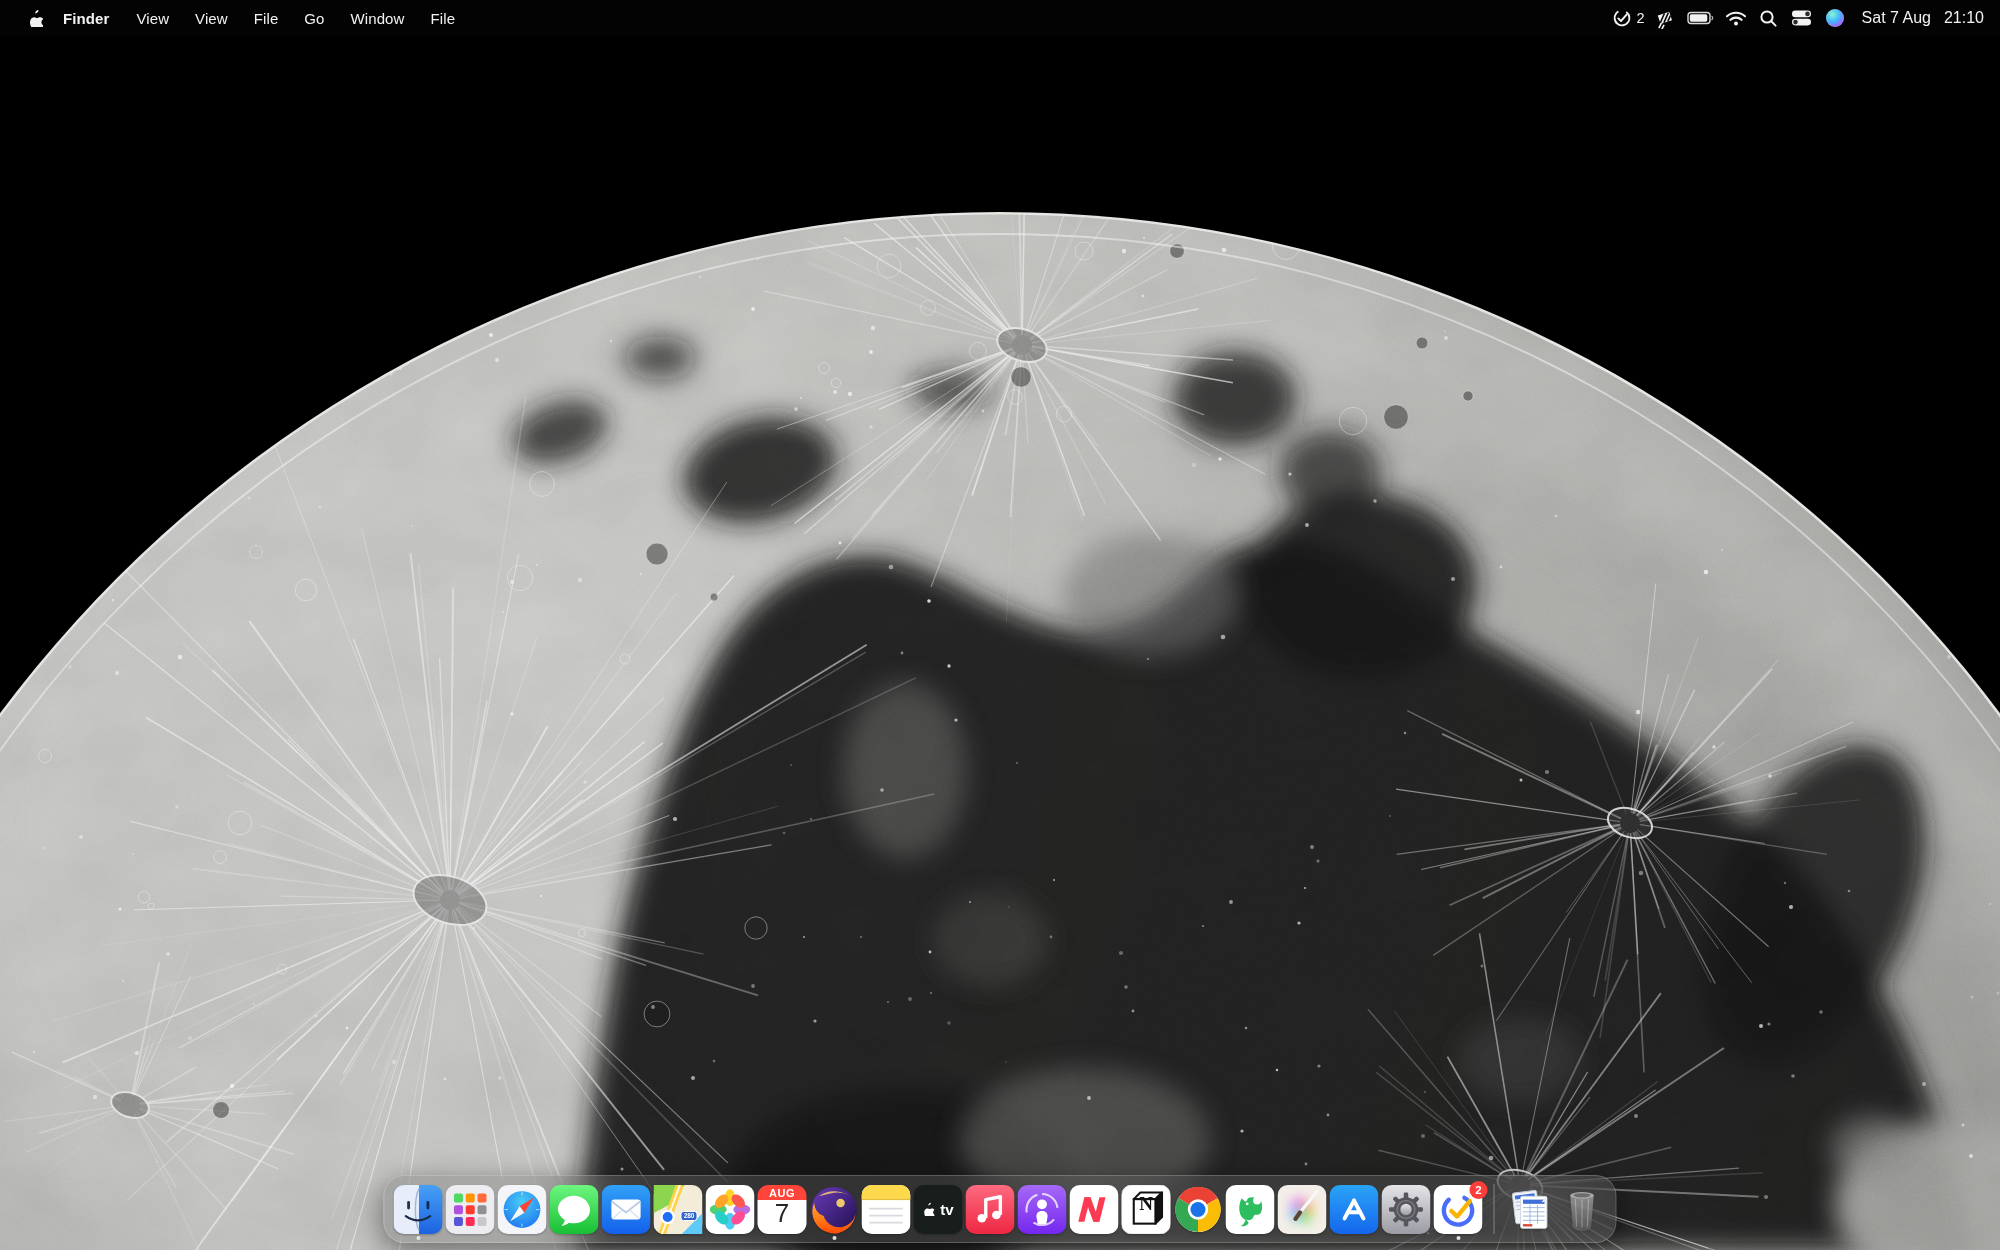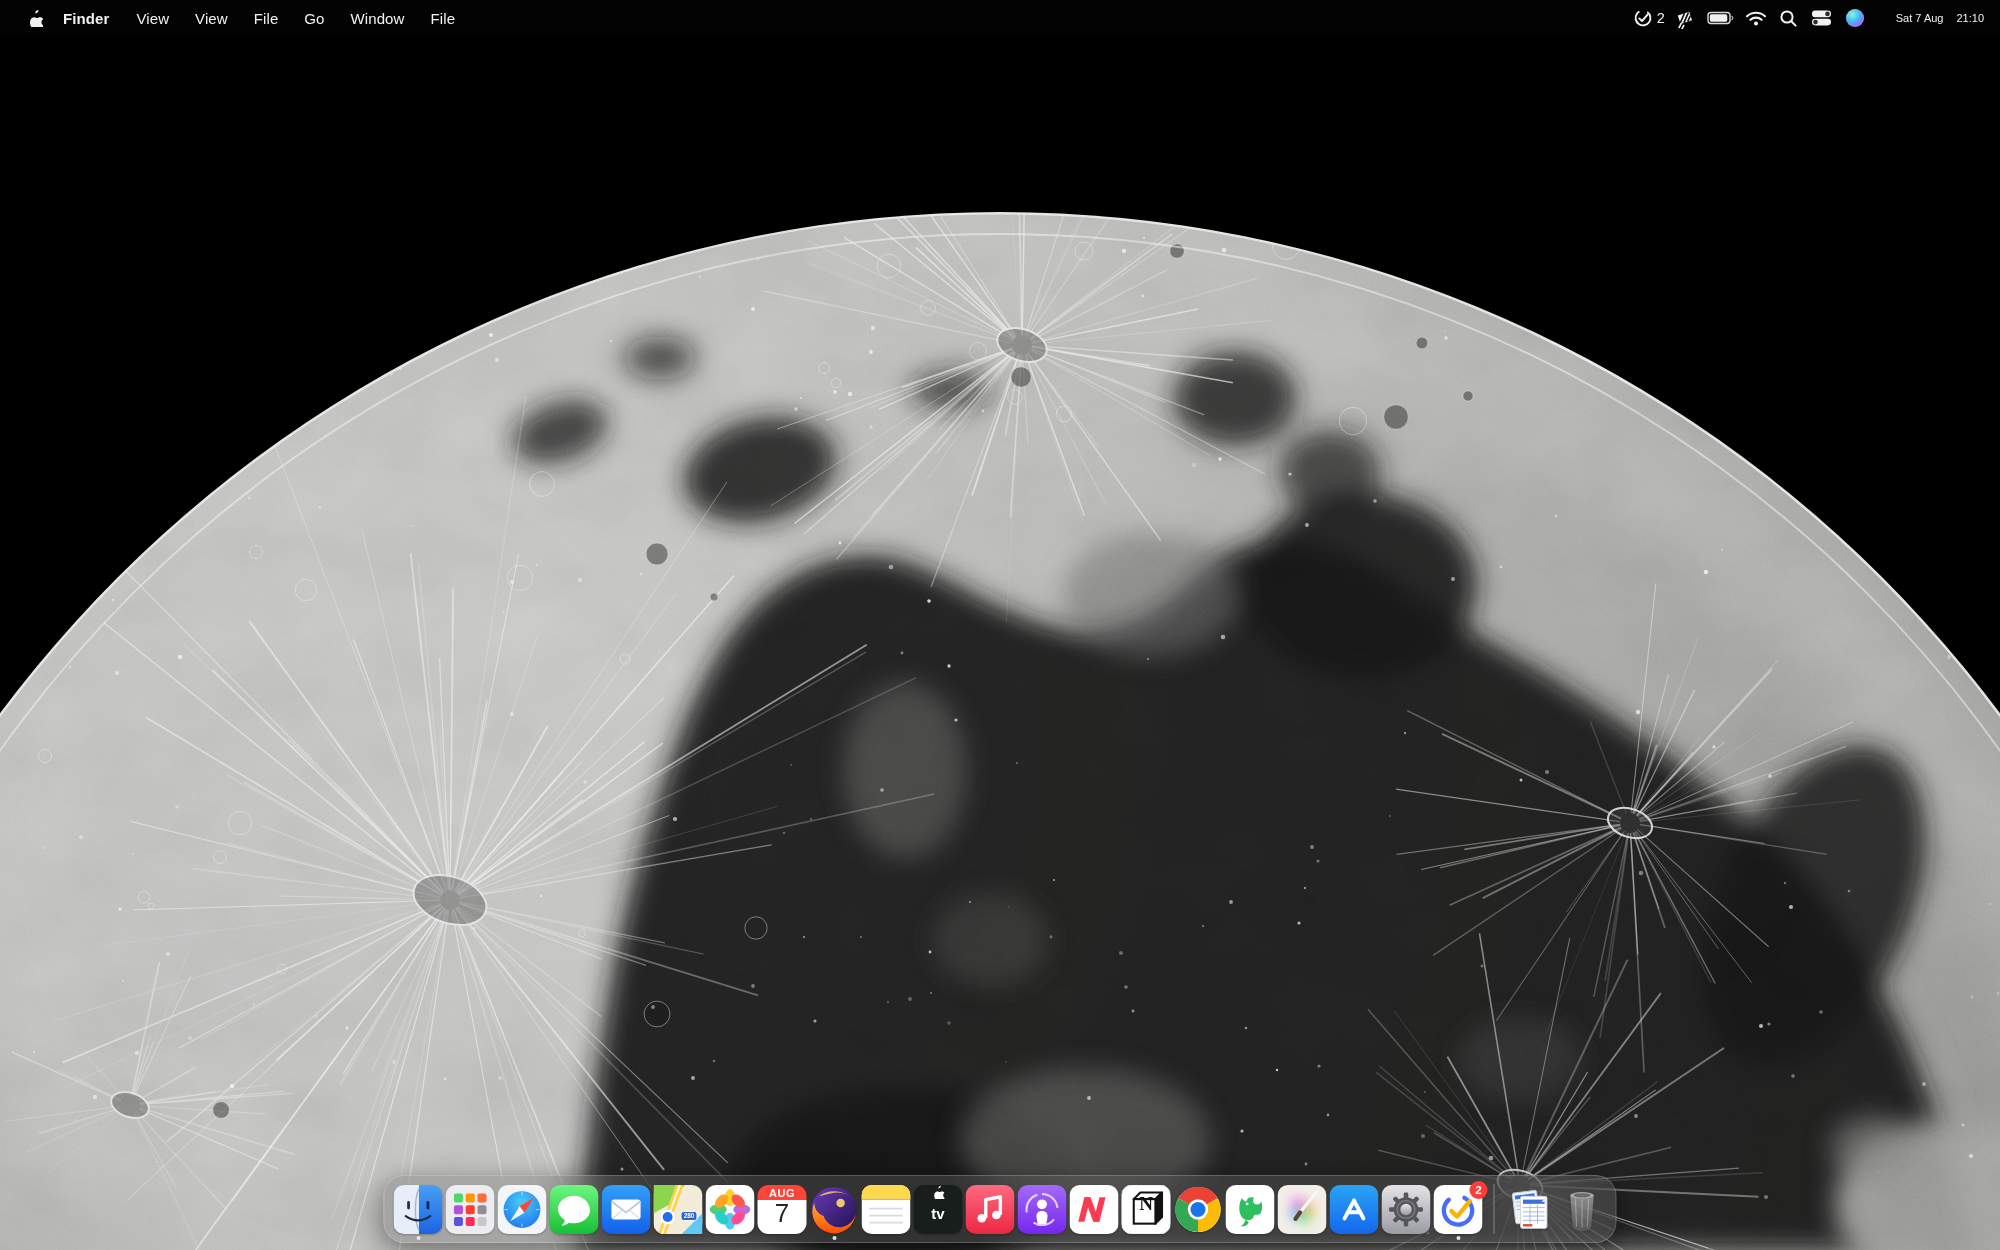--- a/index.html
+++ b/index.html
@@ -13,21 +13,21 @@
   .mb-left{display:flex;align-items:center;padding-left:20px;}
   .apple{width:30px;display:flex;justify-content:center;align-items:center;}
   .menu-item{padding:0 13px;letter-spacing:.1px;cursor:default;}
   .menu-item.app{font-weight:700;padding-right:14px;}
   .mb-right{margin-left:auto;display:flex;align-items:center;gap:9px;padding-right:16px;}
   .s-item{display:flex;align-items:center;justify-content:center;min-width:24px;height:24px;gap:4px;}
   .s-count{font-size:14.5px;}
   .siri-ball{width:18px;height:18px;border-radius:50%;
      background:radial-gradient(circle at 35% 30%,#8df5cf 0%,#3fb9ff 42%,#9f66ff 72%,#ff5fa0 100%);
      box-shadow:0 0 2px rgba(255,255,255,.4) inset;}
-  .clock{display:flex;gap:13px;font-size:11px;margin-left:20px;}
+  .clock{display:flex;gap:13px;font-size:16px;margin-left:6px;}
   
   .dock{position:absolute;bottom:7px;left:50%;transform:translateX(-50%);height:66px;
         display:flex;align-items:center;gap:3px;padding:0 9px;border-radius:21px;
         background:rgba(110,110,110,.32);border:1px solid rgba(255,255,255,.2);
         backdrop-filter:blur(26px) saturate(160%);box-shadow:0 8px 28px rgba(0,0,0,.45);z-index:20;}
   .dk{width:49px;height:49px;position:relative;flex:0 0 auto;}
   .dk svg{width:100%;height:100%;display:block;filter:drop-shadow(0 1px 1px rgba(0,0,0,.25));}
   .dot{position:absolute;left:50%;bottom:-6px;width:4px;height:4px;margin-left:-2px;border-radius:50%;
        background:rgba(235,235,235,.95);}
   .badge{position:absolute;top:-4px;right:-5px;min-width:18px;height:18px;border-radius:9px;
@@ -35,22 +35,22 @@
          align-items:center;justify-content:center;padding:0 4px;box-sizing:border-box;}
   .dock-sep{width:1px;height:50px;background:rgba(255,255,255,.35);margin:0 8px;flex:0 0 auto;}
   
   .cal{width:100%;height:100%;border-radius:11px;background:linear-gradient(#ff453a 0,#ff453a 15px,#fff 15px);
        display:flex;flex-direction:column;align-items:center;overflow:hidden;
        box-shadow:0 1px 1px rgba(0,0,0,.25);}
   .cal-m{color:#fff;font-size:11px;font-weight:700;letter-spacing:.6px;margin-top:2px;}
   .cal-d{color:#26262a;font-size:26px;font-weight:300;margin-top:-1px;}
   
   .tvwrap{position:relative;}
-  .tv-label{position:absolute;inset:0;display:flex;align-items:center;justify-content:flex-start;gap:6px;
-            color:#fff;font-size:15px;font-weight:700;flex-direction:column;}
+  .tv-label{position:absolute;inset:0;display:flex;align-items:center;justify-content:center;gap:6px;
+            color:#fff;font-size:15px;font-weight:700;}
   .tv-label svg{width:12px;height:14px;filter:none;}
   .notion-n{position:absolute;left:0;top:8px;width:100%;text-align:center;
             font-family:"Liberation Serif","DejaVu Serif",serif;font-weight:700;font-size:19px;color:#111;}
   .maps-route{position:absolute;right:5px;bottom:13px;background:#2f62c9;border:1px solid #fff;
               border-radius:3px;color:#fff;font-size:6.5px;font-weight:700;padding:0 2px;line-height:8px;}
 </style>
 </head>
 <body>
 
 <svg id="wallpaper" viewBox="0 0 2000 1250" xmlns="http://www.w3.org/2000/svg">

